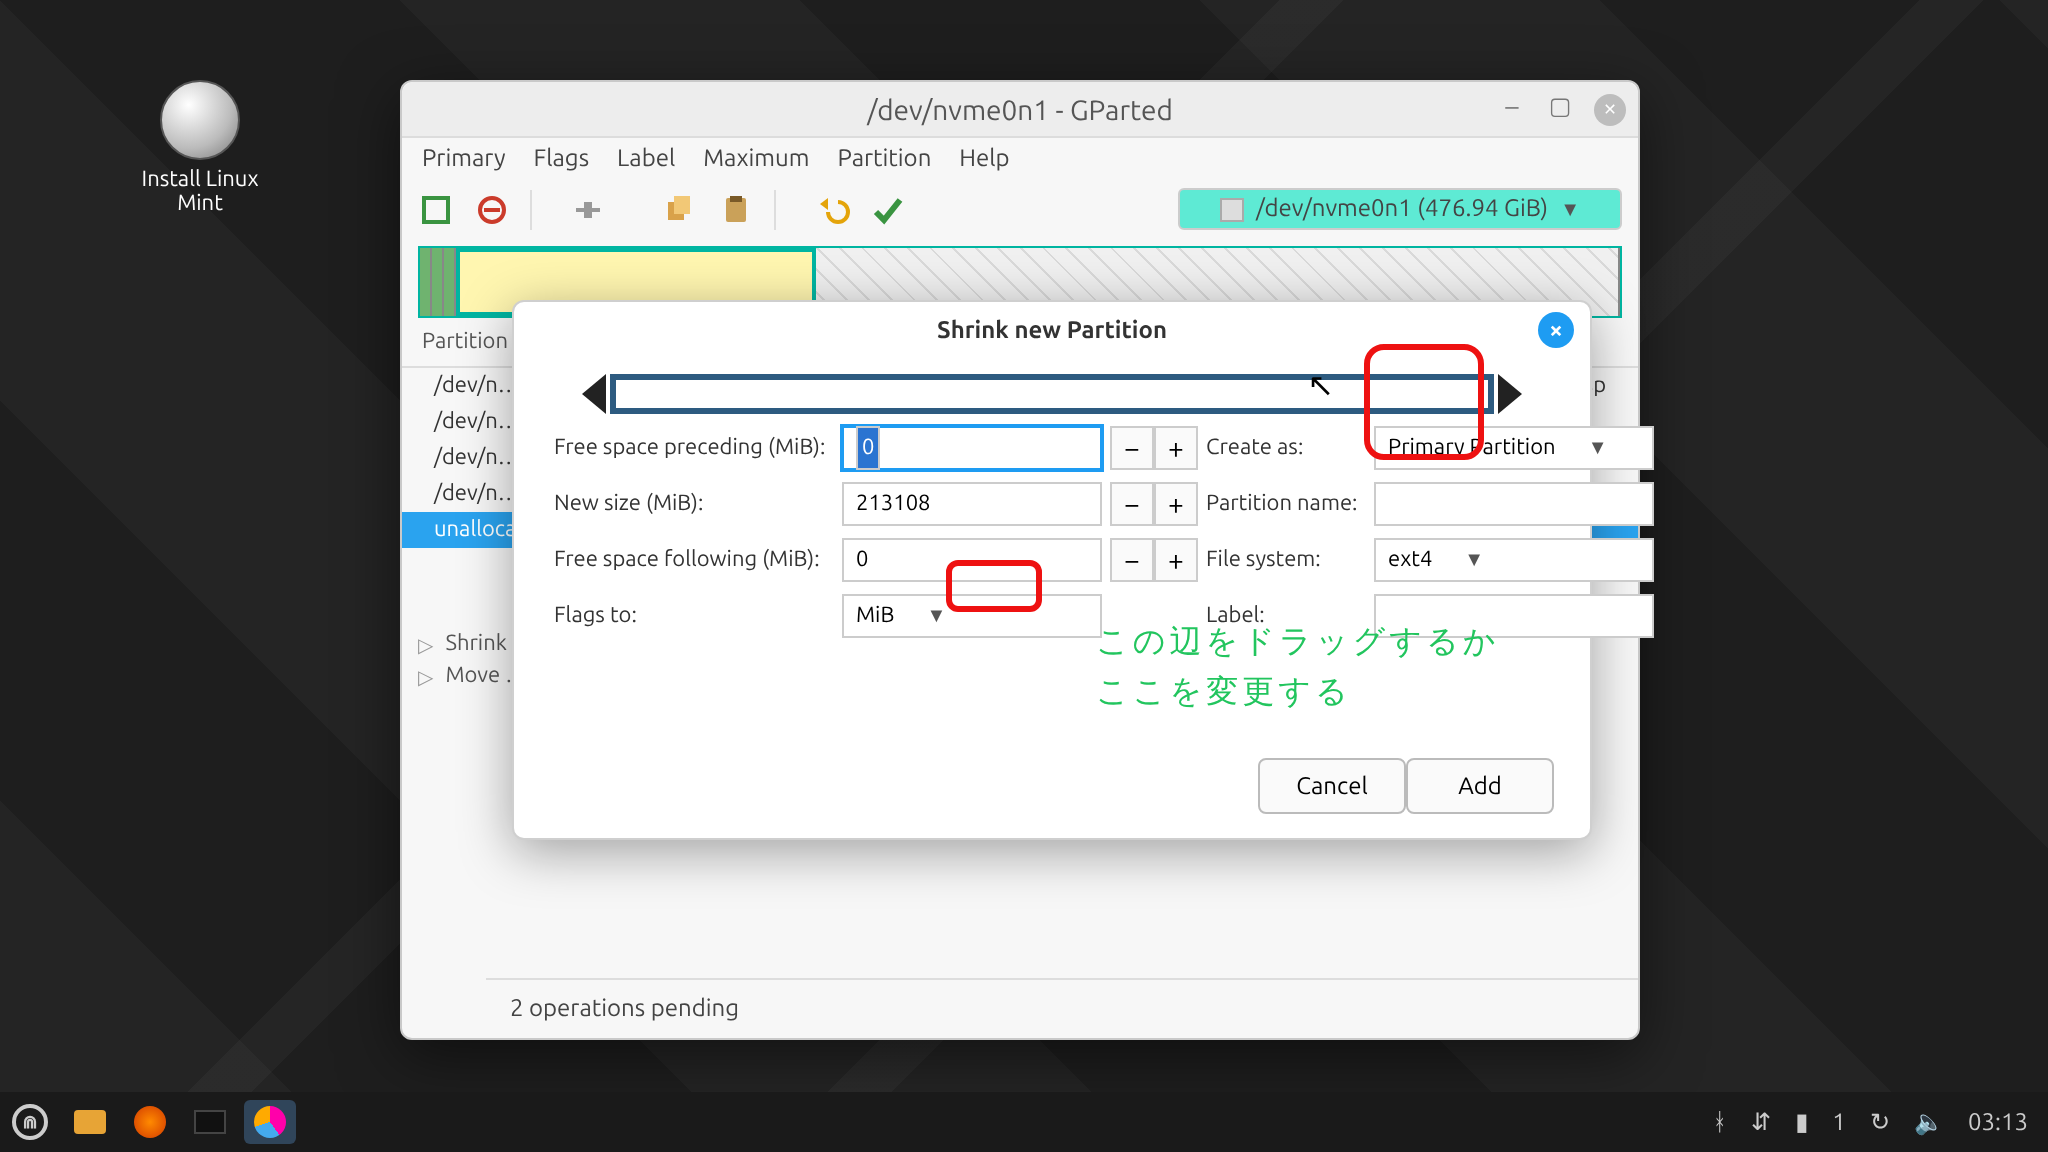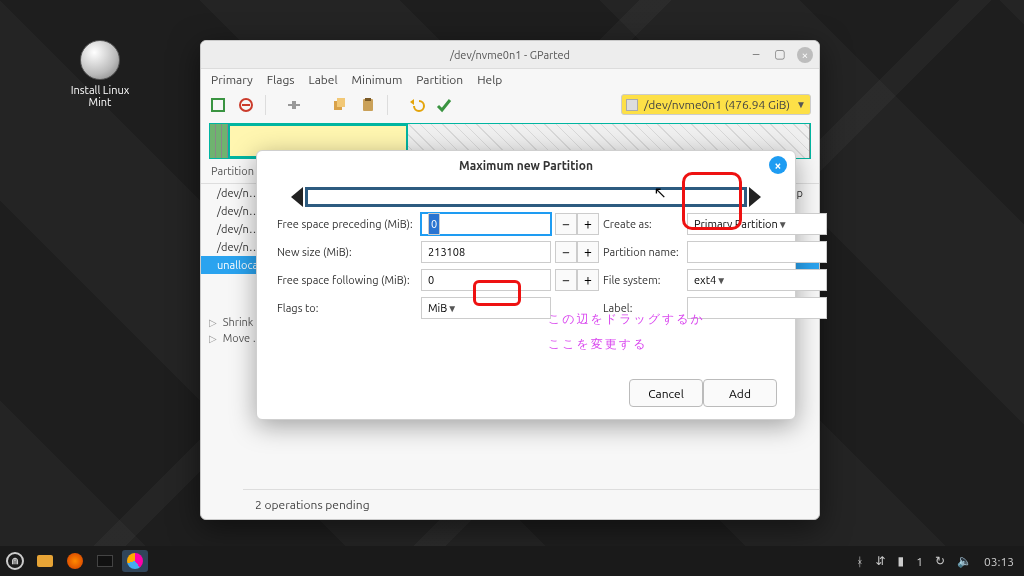--- a/index.html
+++ b/index.html
@@ -18,28 +18,28 @@
   .desktop-icon { position:absolute; left:60px; top:40px; width:80px; text-align:center; color:#fff; font-size:11px; }
   .desktop-icon .glyph { width:40px; height:40px; margin:0 auto 4px; border-radius:50%;
     background: radial-gradient(circle at 35% 30%, #fff, #bbb 60%, #777); border:1px solid #555; }
 
   
   .window { position:absolute; left:200px; top:40px; width:620px; height:480px;
     background:#f7f7f7; border:1px solid #c9c9c9; border-radius:6px; box-shadow:0 8px 30px rgba(0,0,0,.5);
     display:flex; flex-direction:column; font-size:12px; color:#333; }
   .titlebar { height:28px; background:#ededed; border-top-left-radius:6px; border-top-right-radius:6px;
     display:flex; align-items:center; justify-content:center; position:relative; border-bottom:1px solid #dcdcdc;}
-  .titlebar .title { font-size:11px; color:#555;}
+  .titlebar .title { font-size:14px; color:#555;}
   .titlebar .winbtn { position:absolute; right:6px; top:6px; display:flex; gap:10px; }
   .winbtn span { width:14px; height:14px; display:inline-flex; align-items:center; justify-content:center; color:#777; font-size:12px; line-height:1;}
   .winbtn .close { width:16px; height:16px; border-radius:50%; background:#bdbdbd; color:#fff;}
   .menubar { padding:4px 10px; background:#f7f7f7; display:flex; gap:14px; color:#444;}
   .toolbar { padding:4px 8px 8px; display:flex; align-items:center; gap:10px; }
   .tbicon { width:18px; height:18px; display:inline-block; }
-  .devsel { margin-left:auto; border:1px solid #ccc; background:#fde047; padding:3px 4px; border-radius:3px;
+  .devsel { margin-left:auto; border:1px solid #ccc; background:#5eead4; padding:3px 20px; border-radius:3px;
     display:flex; align-items:center; gap:6px; color:#444;}
   .devsel .disk { width:12px; height:12px; background:#ddd; border:1px solid #aaa;}
   .devsel .chev { font-size:10px; color:#555;}
   .partbar { height:36px; margin:0 8px; display:flex; border:1px solid #00b5a1;}
   .pb { border-right:1px solid #888; }
   .pb.tiny { width:6px; background:#6fb36f;}
   .pb.main { flex:0 0 180px; background:#fff6b0; border:2px solid #00b5a1;}
   .pb.unalloc { flex:1; background:
       repeating-linear-gradient(45deg,#d9d9d9 0 1px, #f0f0f0 1px 8px); }
   .listhead { display:flex; padding:6px 10px; border-bottom:1px solid #ddd; color:#555; font-size:11px;}
@@ -69,30 +69,30 @@
   .slider .handleR { right:0; border-left:12px solid #222;}
   .cursor { position:absolute; top:-2px; right:94px; font-size:16px;}
   .minmax { display:flex; justify-content:space-between; padding:0 44px 6px; font-size:11px; color:#444;}
   .grid { display:grid; grid-template-columns: 140px 130px 44px 80px 140px; gap:6px 4px; padding:0 20px; align-items:center; font-size:11px;}
   .lbl { text-align:left; color:#333;}
   .inp { height:22px; border:1px solid #ccc; background:#fff; padding:0 6px; display:flex; align-items:center;}
   .inp.focus { border:1px solid #1e9cf2; box-shadow:0 0 0 1px #1e9cf2;}
   .inp.sel { background:#2a74d1; color:#fff; display:inline-flex; padding:0 2px;}
   .spin { display:flex; }
   .spin button { width:22px; height:22px; border:1px solid #ccc; background:#fafafa; font-size:14px; line-height:1; cursor:pointer;}
-  .drop { background:#fff;}
+  .drop { background:#fff;gap:16px;}
   .drop .chev { float:right; font-size:10px; color:#555;}
   .dlgbtns { margin-top:auto; display:flex; gap:0; justify-content:flex-end; padding:12px 18px; }
   .dlgbtns button { min-width:74px; height:28px; border:1px solid #bbb; background:#fafafa; border-radius:4px; font-size:12px; cursor:pointer;}
 
   
   .anno { position:absolute; pointer-events:none; }
   .anno.box1 { left:682px; top:172px; width:60px; height:58px; border:3px solid #e11; border-radius:10px;}
   .anno.box2 { left:473px; top:280px; width:48px; height:26px; border:3px solid #e11; border-radius:6px;}
-  .anno-txt { position:absolute; color:#d946ef; font-size:12px; font-weight:500; letter-spacing:2px; white-space:nowrap;}
+  .anno-txt { position:absolute; color:#22c55e; font-size:16px; font-weight:500; letter-spacing:2px; white-space:nowrap;}
   svg.lines { position:absolute; inset:0; pointer-events:none; }
 
   
   .panel { position:absolute; left:0; right:0; bottom:0; height:30px; background:#1a1a1a;
     display:flex; align-items:center; color:#ccc; font-size:12px; }
   .mintbtn { width:30px; height:30px; display:flex; align-items:center; justify-content:center; }
   .mintbtn .logo { width:18px; height:18px; border-radius:50%; border:2px solid #ccc; display:inline-flex;align-items:center;justify-content:center; font-size:9px; font-weight:700; color:#ccc;}
   .task { width:26px; height:22px; margin:0 2px; border-radius:3px; display:flex;align-items:center;justify-content:center;}
   .task.active { background:#30455a;}
   .tray { margin-left:auto; display:flex; align-items:center; gap:12px; padding-right:10px;}
@@ -115,21 +115,21 @@
     <div class="winbtn">
       <span>‒</span>
       <span>▢</span>
       <span class="close">×</span>
     </div>
   </div>
   <div class="menubar">
     <span>Primary</span>
     <span>Flags</span>
     <span>Label</span>
-    <span>Minimum</span>
+    <span>Maximum</span>
     <span>Partition</span>
     <span>Help</span>
   </div>
   <div class="toolbar">
     <span class="tbicon">
       <svg viewBox="0 0 18 18">
           <rect x="3" y="3" width="12" height="12" fill="none" stroke="#3a9441" stroke-width="2"></rect>
         </svg></span>
     <span class="tbicon">
       <svg viewBox="0 0 18 18">
@@ -197,21 +197,21 @@
   <div class="pending-row">
       <span class="arrow">▷</span>
       <span>Move …</span>
     </div>
 
   <div class="statusbar">2 operations pending</div>
 </div>
 
 <div class="dialog">
   <div class="dbar">
-    <span>Maximum new Partition</span>
+    <span>Shrink new Partition</span>
     <span class="dclose">×</span>
   </div>
   <div class="slider">
     <div class="track"></div>
     <div class="handleL"></div>
     <div class="handleR"></div>
     <span class="cursor">↖</span>
   </div>
 
   <div class="grid">

